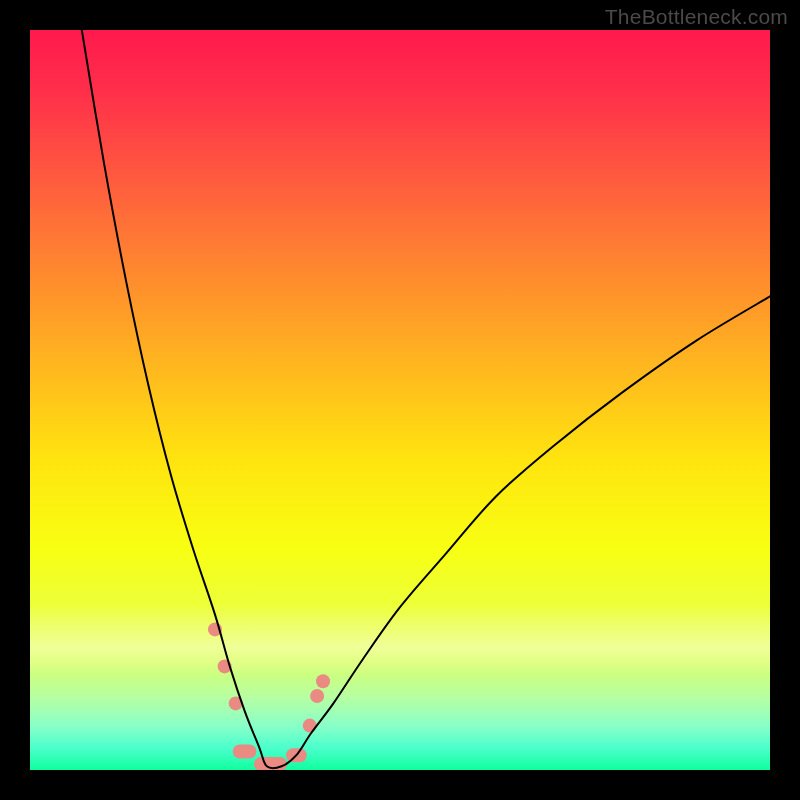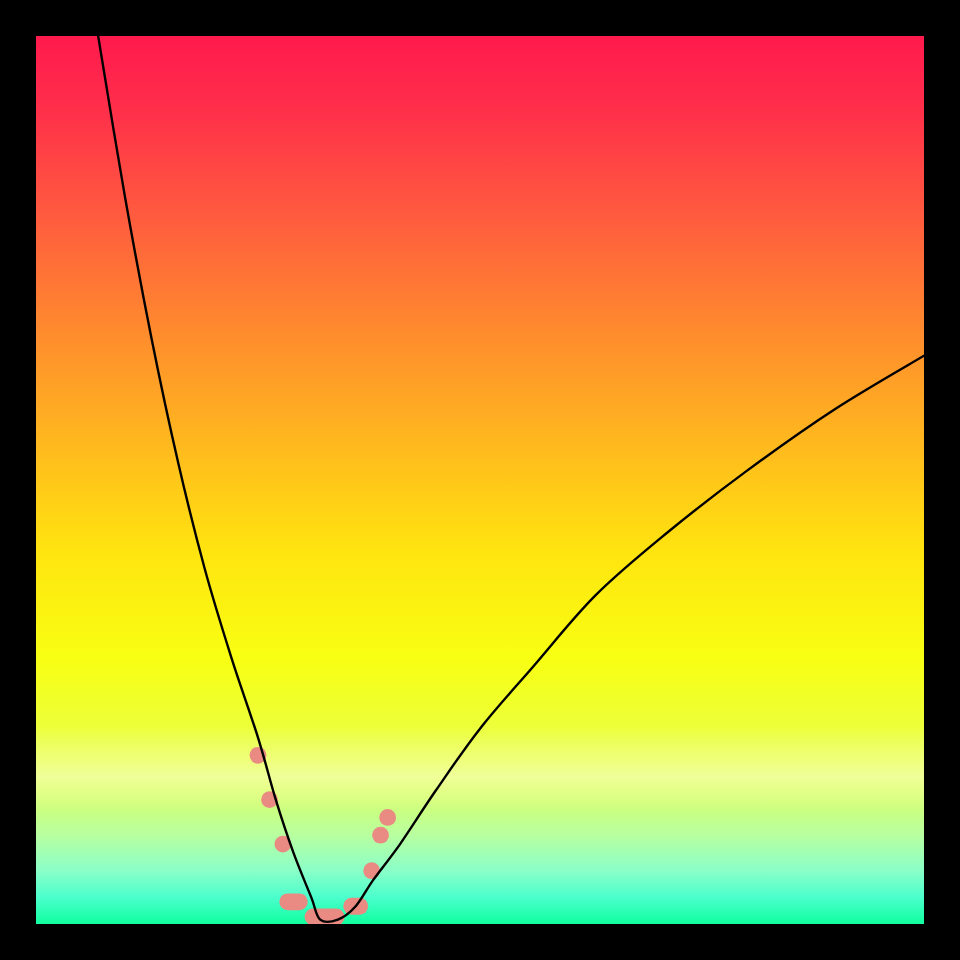--- a/index.html
+++ b/index.html
@@ -69,20 +69,21 @@
   }
   svg.curve {
     position: absolute;
     inset: 0;
   }
 </style>
 </head>
 <body>
 
 <div class="frame">
+  <div class="watermark">TheBottleneck.com</div>
 
   <div class="plot-area">
     <div class="gradient-bg"></div>
     <div class="yellow-band"></div>
 
     <svg class="curve" viewBox="0 0 740 740" preserveAspectRatio="none">
       <g id="markers-group">
           <circle cx="185" cy="599.4" r="7" fill="#e98b82"></circle>
           <circle cx="194.62" cy="636.4" r="7" fill="#e98b82"></circle>
           <circle cx="205.72000000000003" cy="673.4" r="7" fill="#e98b82"></circle>

